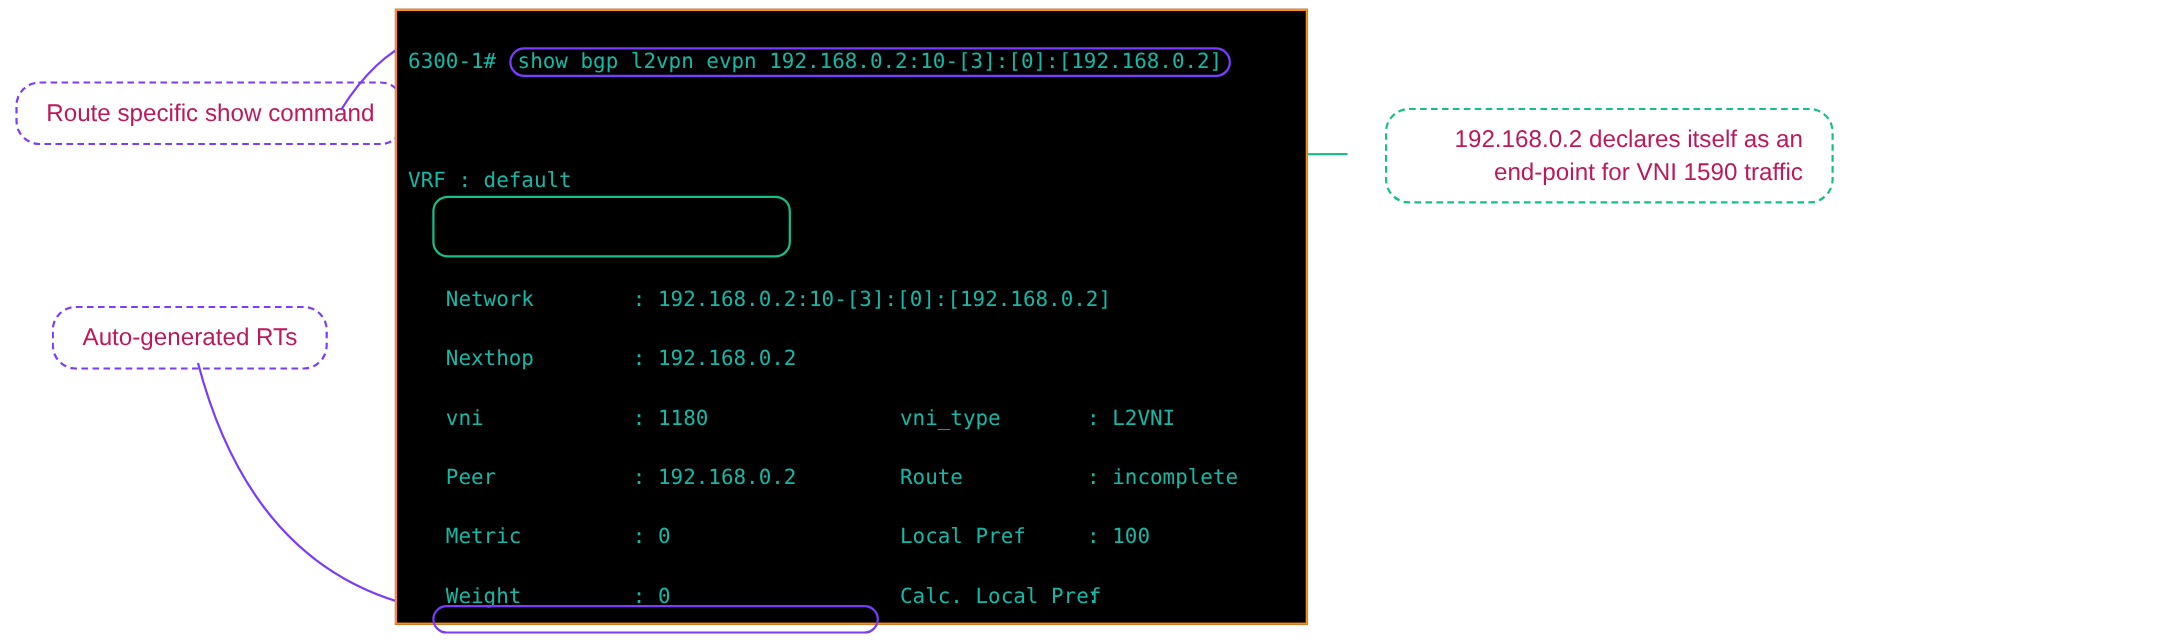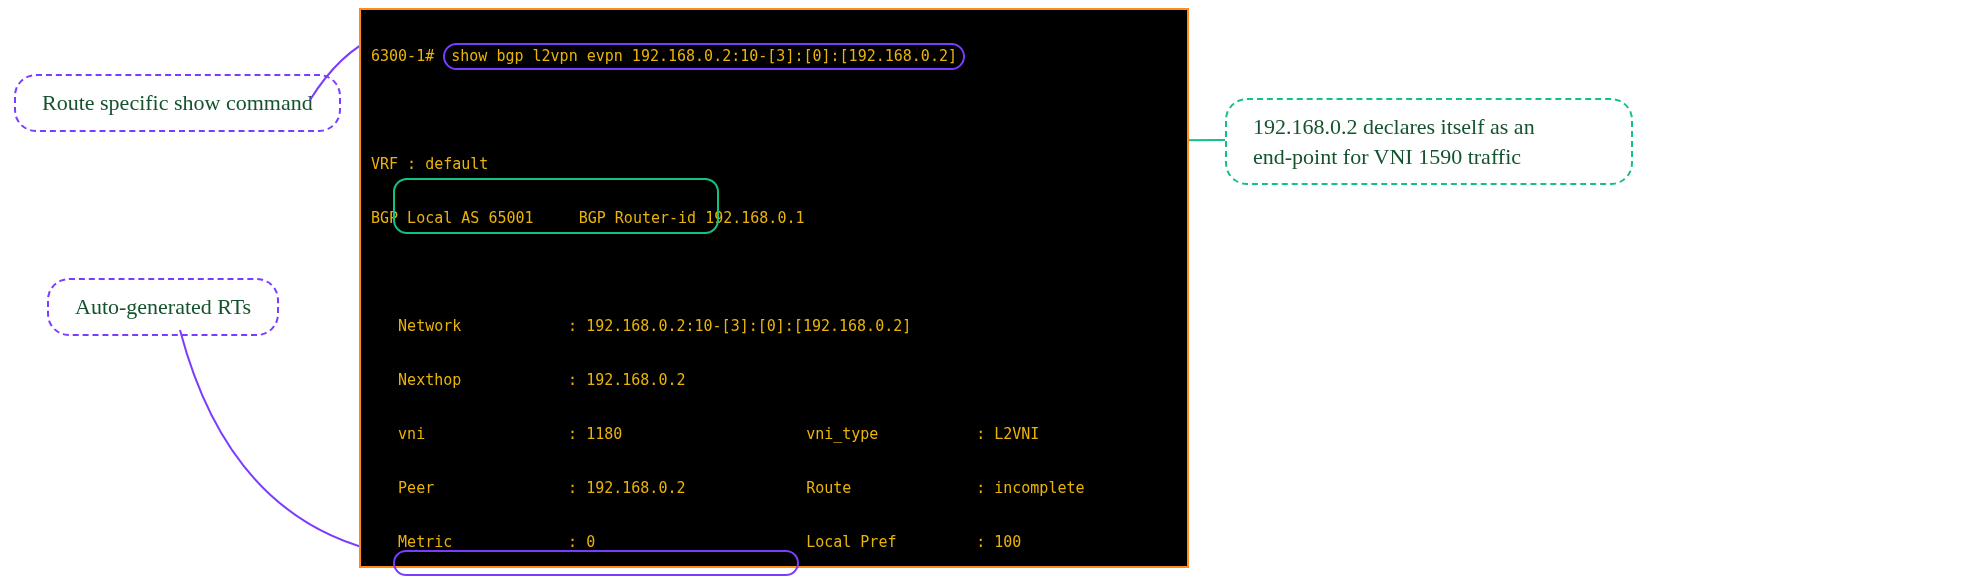--- a/index.html
+++ b/index.html
@@ -13,22 +13,22 @@
     overflow: hidden;
   }
   .terminal {
     position: absolute;
     left: 359px;
     top: 8px;
     width: 830px;
     height: 560px;
     background: #000;
     border: 2px solid #ff8c1a;
-    color: #eab308;
-    font-size: 15px;
+    color: #14b8a6;
+    font-size: 19px;
     line-height: 27px;
     padding: 6px 10px 2px 10px;
     white-space: pre;
     box-sizing: border-box;
   }
   .term-line { display:block; height:27px; }
   .term-line .field { display:inline-block; }
   .cmd-highlight {
     border: 2px solid #7a3cff;
     border-radius: 14px;
@@ -51,25 +51,25 @@
     display: inline-block;
     position: absolute;
   }
 
   
   .callout {
     position: absolute;
     border: 2px dashed;
     border-radius: 22px;
     padding: 12px 26px;
-    font-family: Liberation Serif, serif;
+    font-family: Liberation Sans, sans-serif;
     font-size: 22px;
     background: #fff;
-    color: #14532d;
-    text-align: left;
+    color: #be185d;
+    text-align: right;
     line-height: 1.35;
   }
   .callout.purple { border-color:#7a3cff; }
   .callout.green  { border-color:#12c18a; }
 
   svg.connector { position:absolute; overflow:visible; pointer-events:none; }
 </style>
 </head>
 <body>
 
@@ -90,38 +90,37 @@
 </div>
 <svg class="connector" style="left:170px; top:320px; width:230px; height:260px;">
   <defs>
     <marker id="arrP2" markerWidth="8" markerHeight="8" refX="6" refY="3" orient="auto">
       <path d="M0,0 L7,3 L0,6 Z" fill="#7a3cff"></path>
     </marker>
   </defs>
   <path d="M10,10 Q60,200 215,233" stroke="#7a3cff" stroke-width="2" fill="none" marker-end="url(#arrP2)"></path>
 </svg>
 
-<div class="callout green" style="left:1225px; top:98px; width:352px;">
+<div class="callout green" style="left:1259px; top:98px; width:352px;">
   <span>192.168.0.2 declares itself as an</span><br>
   <span>end-point for VNI 1590 traffic</span>
 </div>
 <svg class="connector" style="left:720px; top:130px; width:520px; height:60px;">
   <defs>
     <marker id="arrG" markerWidth="8" markerHeight="8" refX="6" refY="3" orient="auto">
       <path d="M0,0 L7,3 L0,6 Z" fill="#12c18a"></path>
     </marker>
   </defs>
   <path d="M505,10 Q250,10 8,32" stroke="#12c18a" stroke-width="2" fill="none" marker-end="url(#arrG)"></path>
 </svg>
 
 <div class="terminal">
 <span class="term-line"><span>6300-1# </span><span class="cmd-highlight"><span>show bgp l2vpn evpn 192.168.0.2:10-[3]:[0]:[192.168.0.2]</span></span></span>
 <span class="term-line"></span>
 <span class="term-line">VRF : default</span>
-<span class="term-line">BGP Local AS 65001     BGP Router-id 192.168.0.1</span>
 <span class="term-line"></span>
 <span class="term-line">   <span class="field" style="width:170px">Network</span>: <span>192.168.0.2:10-[3]:[0]:[192.168.0.2]</span></span>
 <span class="term-line">   <span class="field" style="width:170px">Nexthop</span>: <span>192.168.0.2</span></span>
 <span class="term-line">   <span class="field" style="width:170px">vni</span>: <span class="field" style="width:220px">1180</span><span class="field" style="width:170px">vni_type</span>: <span>L2VNI</span></span>
 <span class="term-line">   <span class="field" style="width:170px">Peer</span>: <span class="field" style="width:220px">192.168.0.2</span><span class="field" style="width:170px">Route</span>: <span>incomplete</span></span>
 <span class="term-line">   <span class="field" style="width:170px">Metric</span>: <span class="field" style="width:220px">0</span><span class="field" style="width:170px">Local Pref</span>: <span>100</span></span>
 <span class="term-line">   <span class="field" style="width:170px">Weight</span>: <span class="field" style="width:220px">0</span><span class="field" style="width:170px">Calc. Local Pref</span>: </span>
 
 
 

